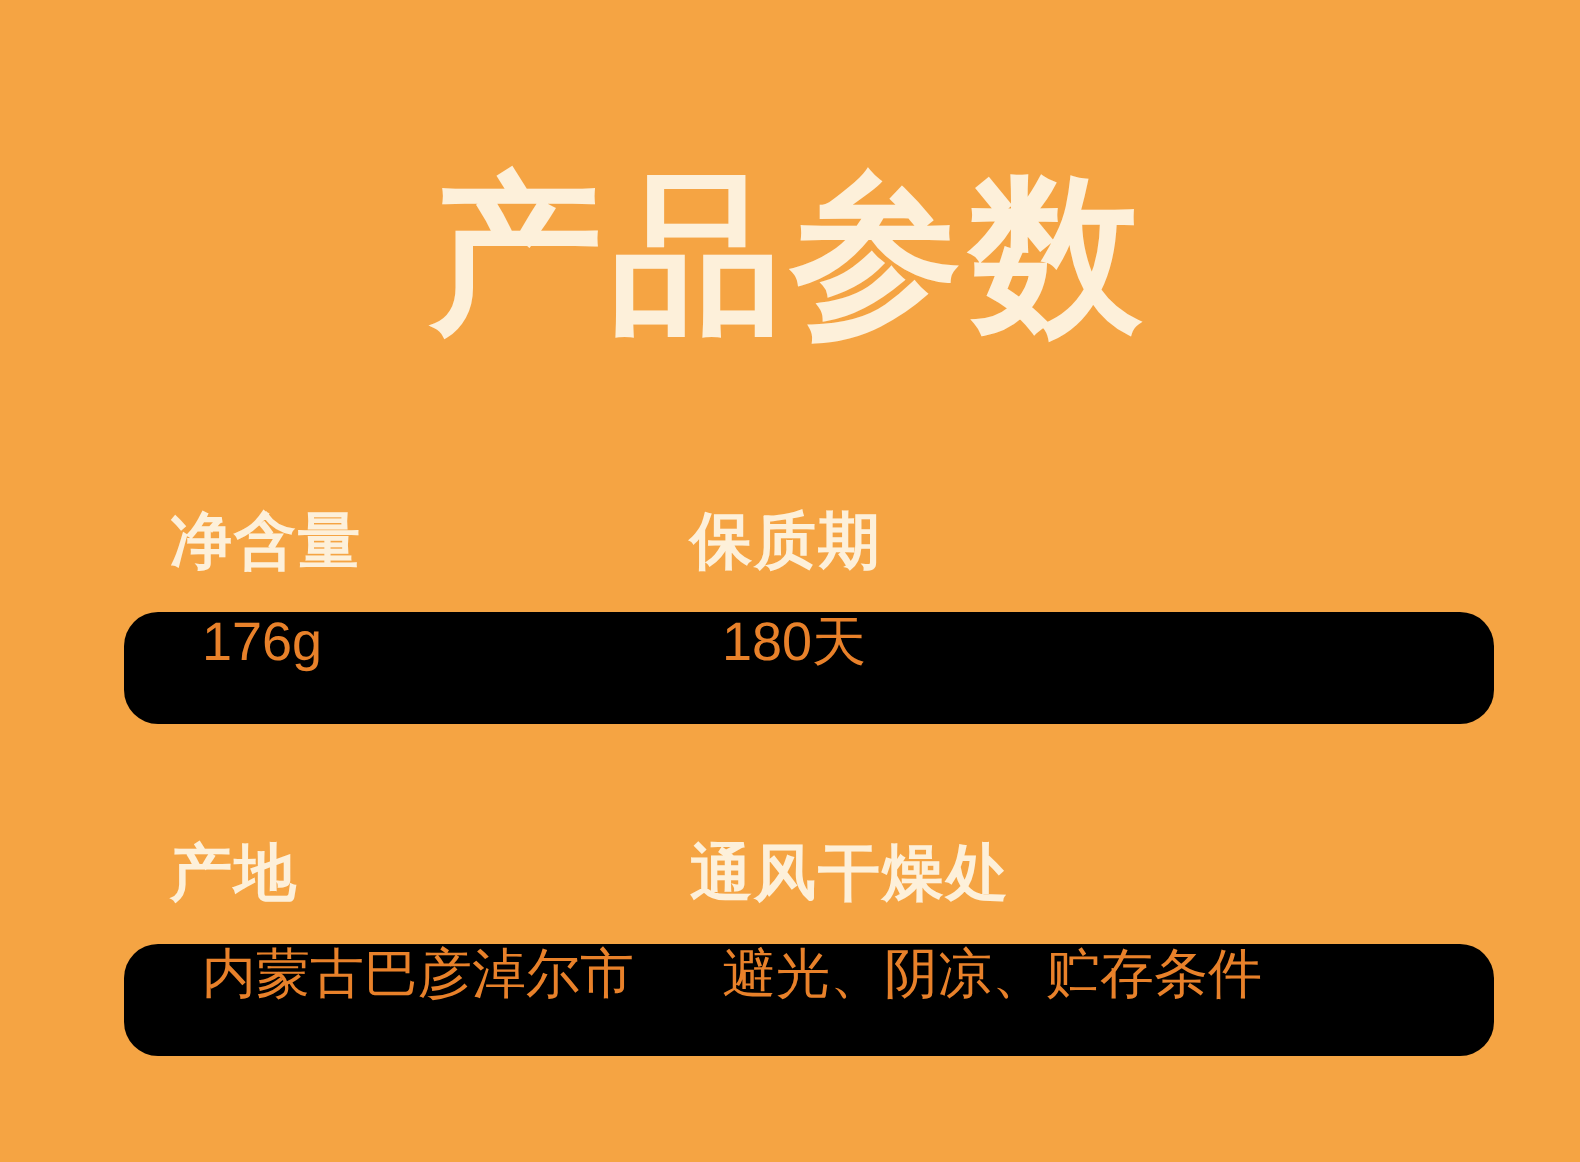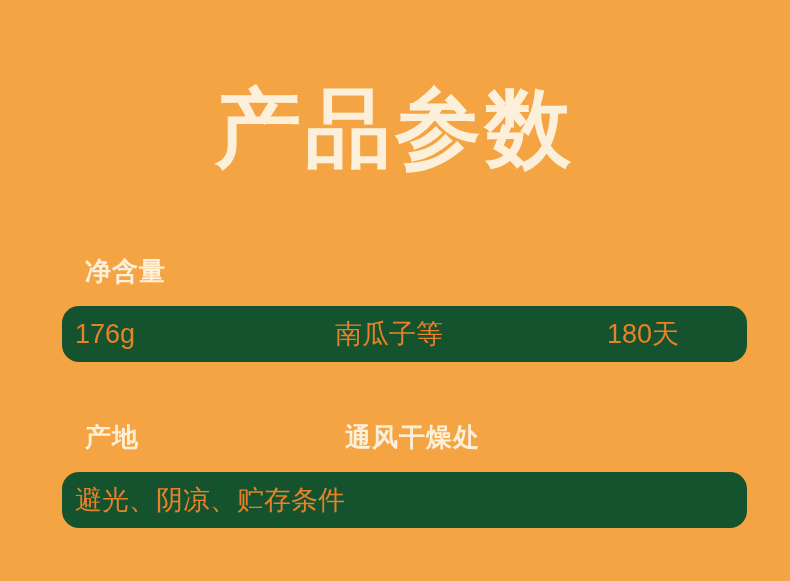--- a/index.html
+++ b/index.html
@@ -49,35 +49,35 @@
 
   .header-row {
     display: flex;
     align-items: flex-end;
     height: 56px;
     padding-left: 23px;
     box-sizing: border-box;
   }
   .header-cell {
     color: #fdf0da;
-    font-size: 26px;
+    font-size: 31px;
     line-height: 34px;
     font-weight: 700;
     letter-spacing: 1px;
     white-space: nowrap;
     margin-top: 31px;
   }
 
   .value-row {
     display: flex;
-    align-items: center;
+    align-items: flex-start;
     height: 56px;
-    background: #14532d;
+    background: #000000;
     border-radius: 17px;
-    padding-left: 13px;
+    padding-left: 39px;
     box-sizing: border-box;
   }
   .value-cell {
     color: #e8812a;
     font-size: 27px;
     line-height: 31px;
     font-weight: 400;
     white-space: nowrap;
   }
 
@@ -94,38 +94,39 @@
 
 <div class="page">
 
   <div class="title">产品参数</div>
 
   <div class="spec-table">
 
     <div class="spec-group">
       <div class="header-row">
         <div class="header-cell col-1">净含量</div>
+        <div class="header-cell col-3">保质期</div>
       </div>
       <div class="gap-1"></div>
       <div class="value-row">
         <div class="value-cell col-1">176g</div>
-        <div class="value-cell col-2">南瓜子等</div>
         <div class="value-cell col-3">180天</div>
       </div>
     </div>
 
     <div class="gap-2"></div>
 
     <div class="spec-group">
       <div class="header-row">
         <div class="header-cell col-1">产地</div>
         <div class="header-cell col-2">通风干燥处</div>
         <div class="header-cell col-3"></div>
       </div>
       <div class="gap-1"></div>
       <div class="value-row">
+        <div class="value-cell col-1">内蒙古巴彦淖尔市</div>
         <div class="value-cell col-2">避光、阴凉、贮存条件</div>
         <div class="value-cell col-3"></div>
       </div>
     </div>
 
   </div>
 </div>
 
 </body></html>

